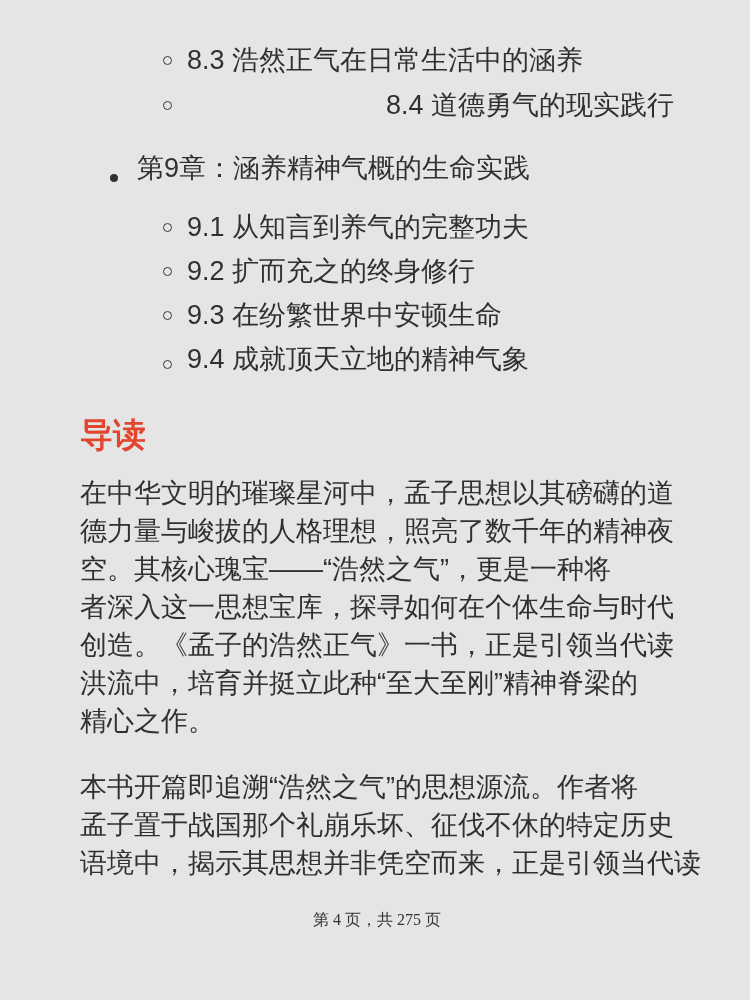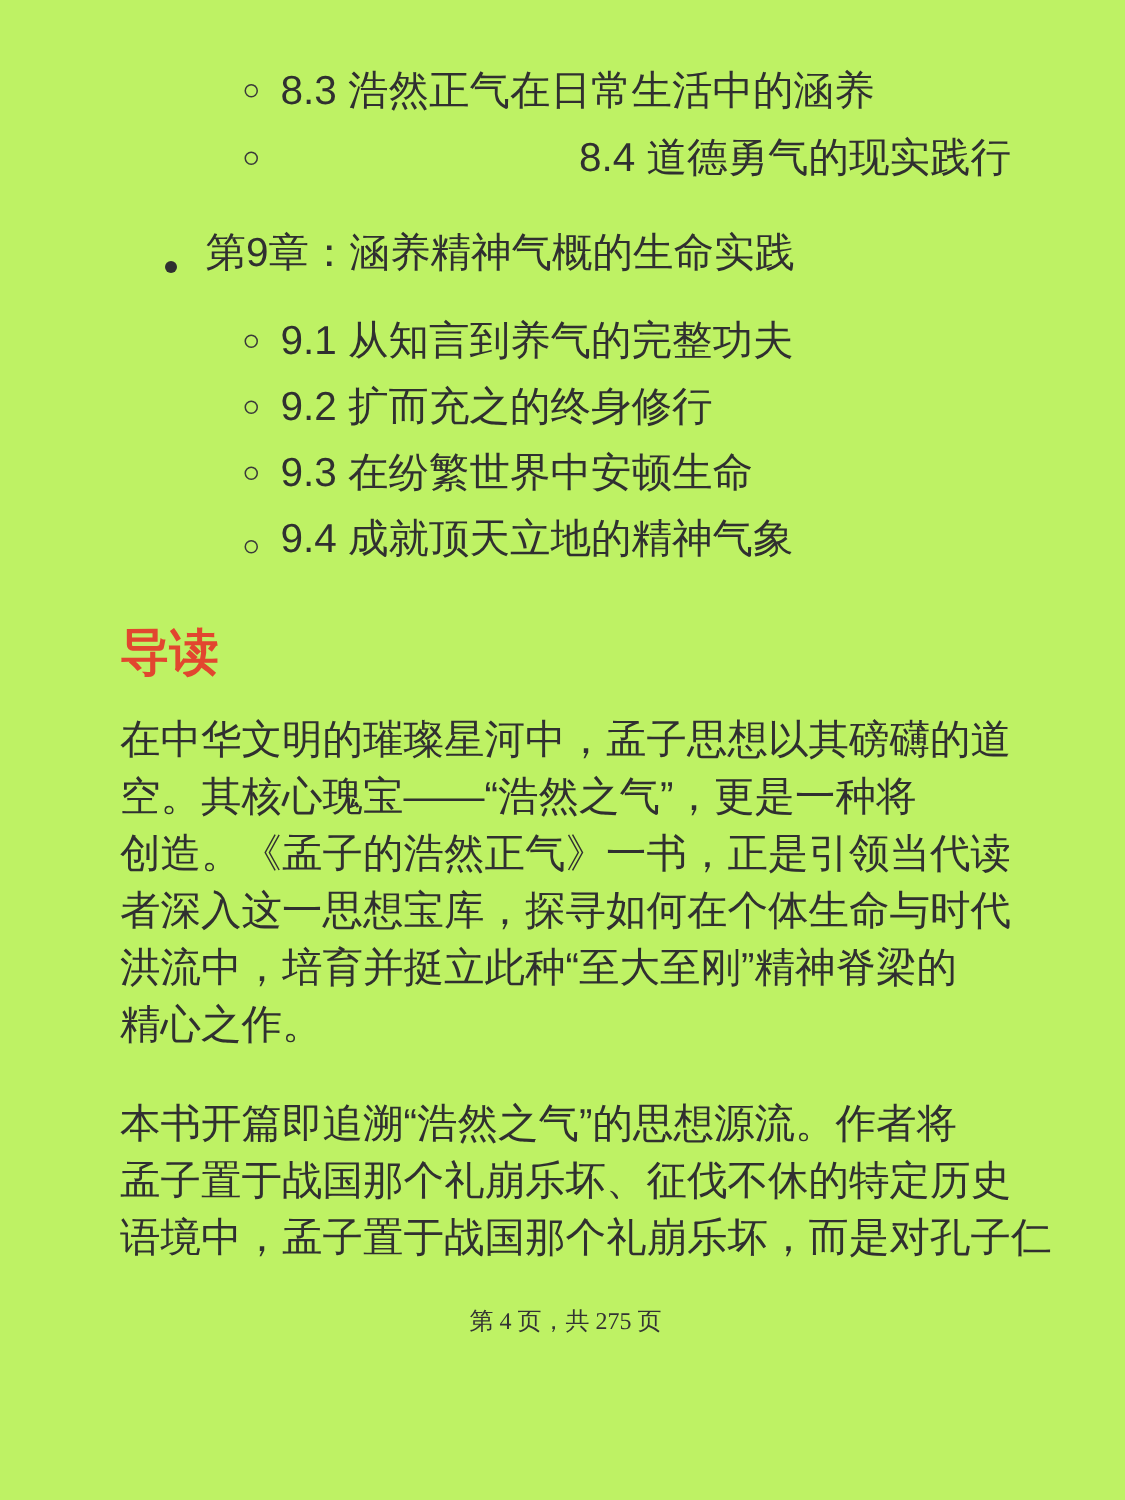--- a/index.html
+++ b/index.html
@@ -6,21 +6,21 @@
     margin: 0;
     padding: 0;
     background: #ffffff;
   }
   .page {
     position: relative;
     width: 750px;
     height: 1000px;
     box-sizing: border-box;
     padding: 46px 76px 0 80px;
-    background: #bef264;
+    background: #e5e5e5;
     font-family: "Liberation Sans", sans-serif;
     color: #303030;
     overflow: hidden;
   }
   
   .toc-row {
     display: flex;
     align-items: flex-start;
     line-height: 28px;
     font-size: 27px;
@@ -117,28 +117,29 @@
     <div class="toc-row">
       <span class="bullet-circle"></span>
       <span>9.4 成就顶天立地的精神气象</span>
     </div>
   </div>
 
   <h2 class="section-heading">导读</h2>
 
   <div class="para p1">
     <div class="line">在中华文明的璀璨星河中，孟子思想以其磅礴的道</div>
+    <div class="line">德力量与峻拔的人格理想，照亮了数千年的精神夜</div>
     <div class="line">空。其核心瑰宝——“浩然之气”，更是一种将</div>
+    <div class="line">者深入这一思想宝库，探寻如何在个体生命与时代</div>
     <div class="line">创造。《孟子的浩然正气》一书，正是引领当代读</div>
-    <div class="line">者深入这一思想宝库，探寻如何在个体生命与时代</div>
     <div class="line">洪流中，培育并挺立此种“至大至刚”精神脊梁的</div>
     <div class="line">精心之作。</div>
   </div>
 
   <div class="para p2">
     <div class="line">本书开篇即追溯“浩然之气”的思想源流。作者将</div>
     <div class="line">孟子置于战国那个礼崩乐坏、征伐不休的特定历史</div>
-    <div class="line">语境中，孟子置于战国那个礼崩乐坏，而是对孔子仁</div>
+    <div class="line">语境中，揭示其思想并非凭空而来，正是引领当代读</div>
   </div>
 
   <div class="page-footer">第 4 页，共 275 页</div>
 
 </div>
 
 </body></html>

